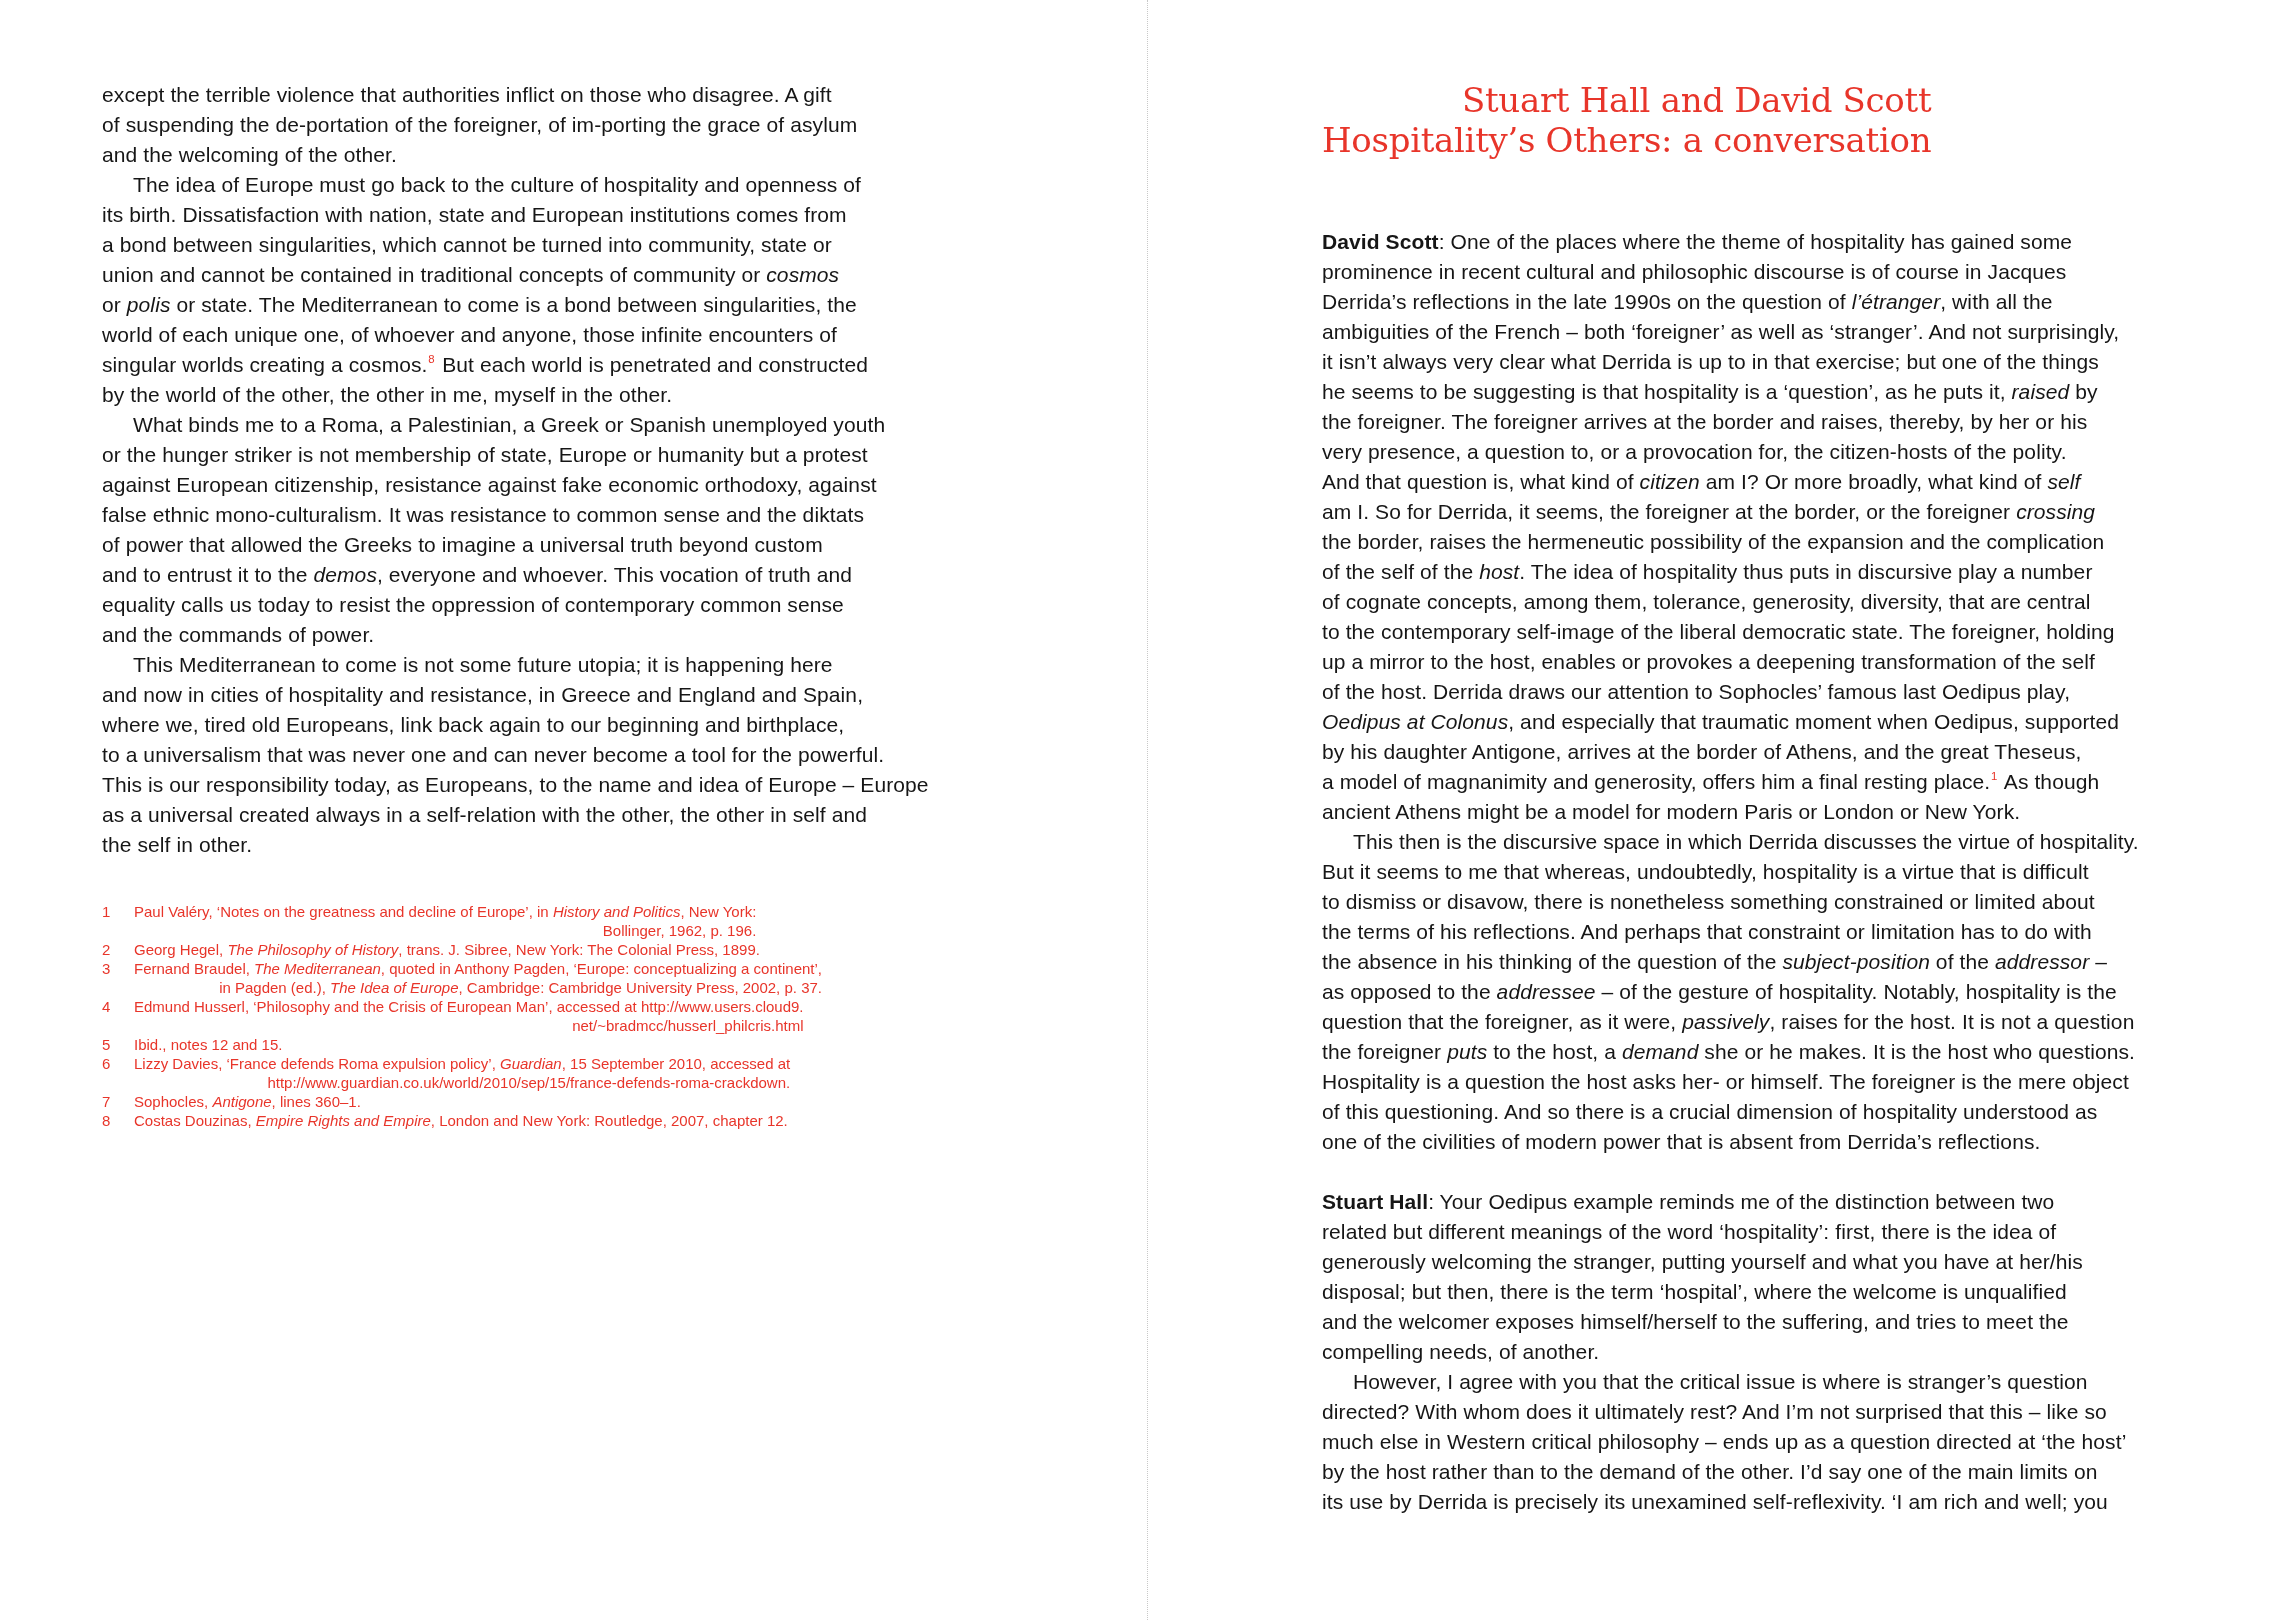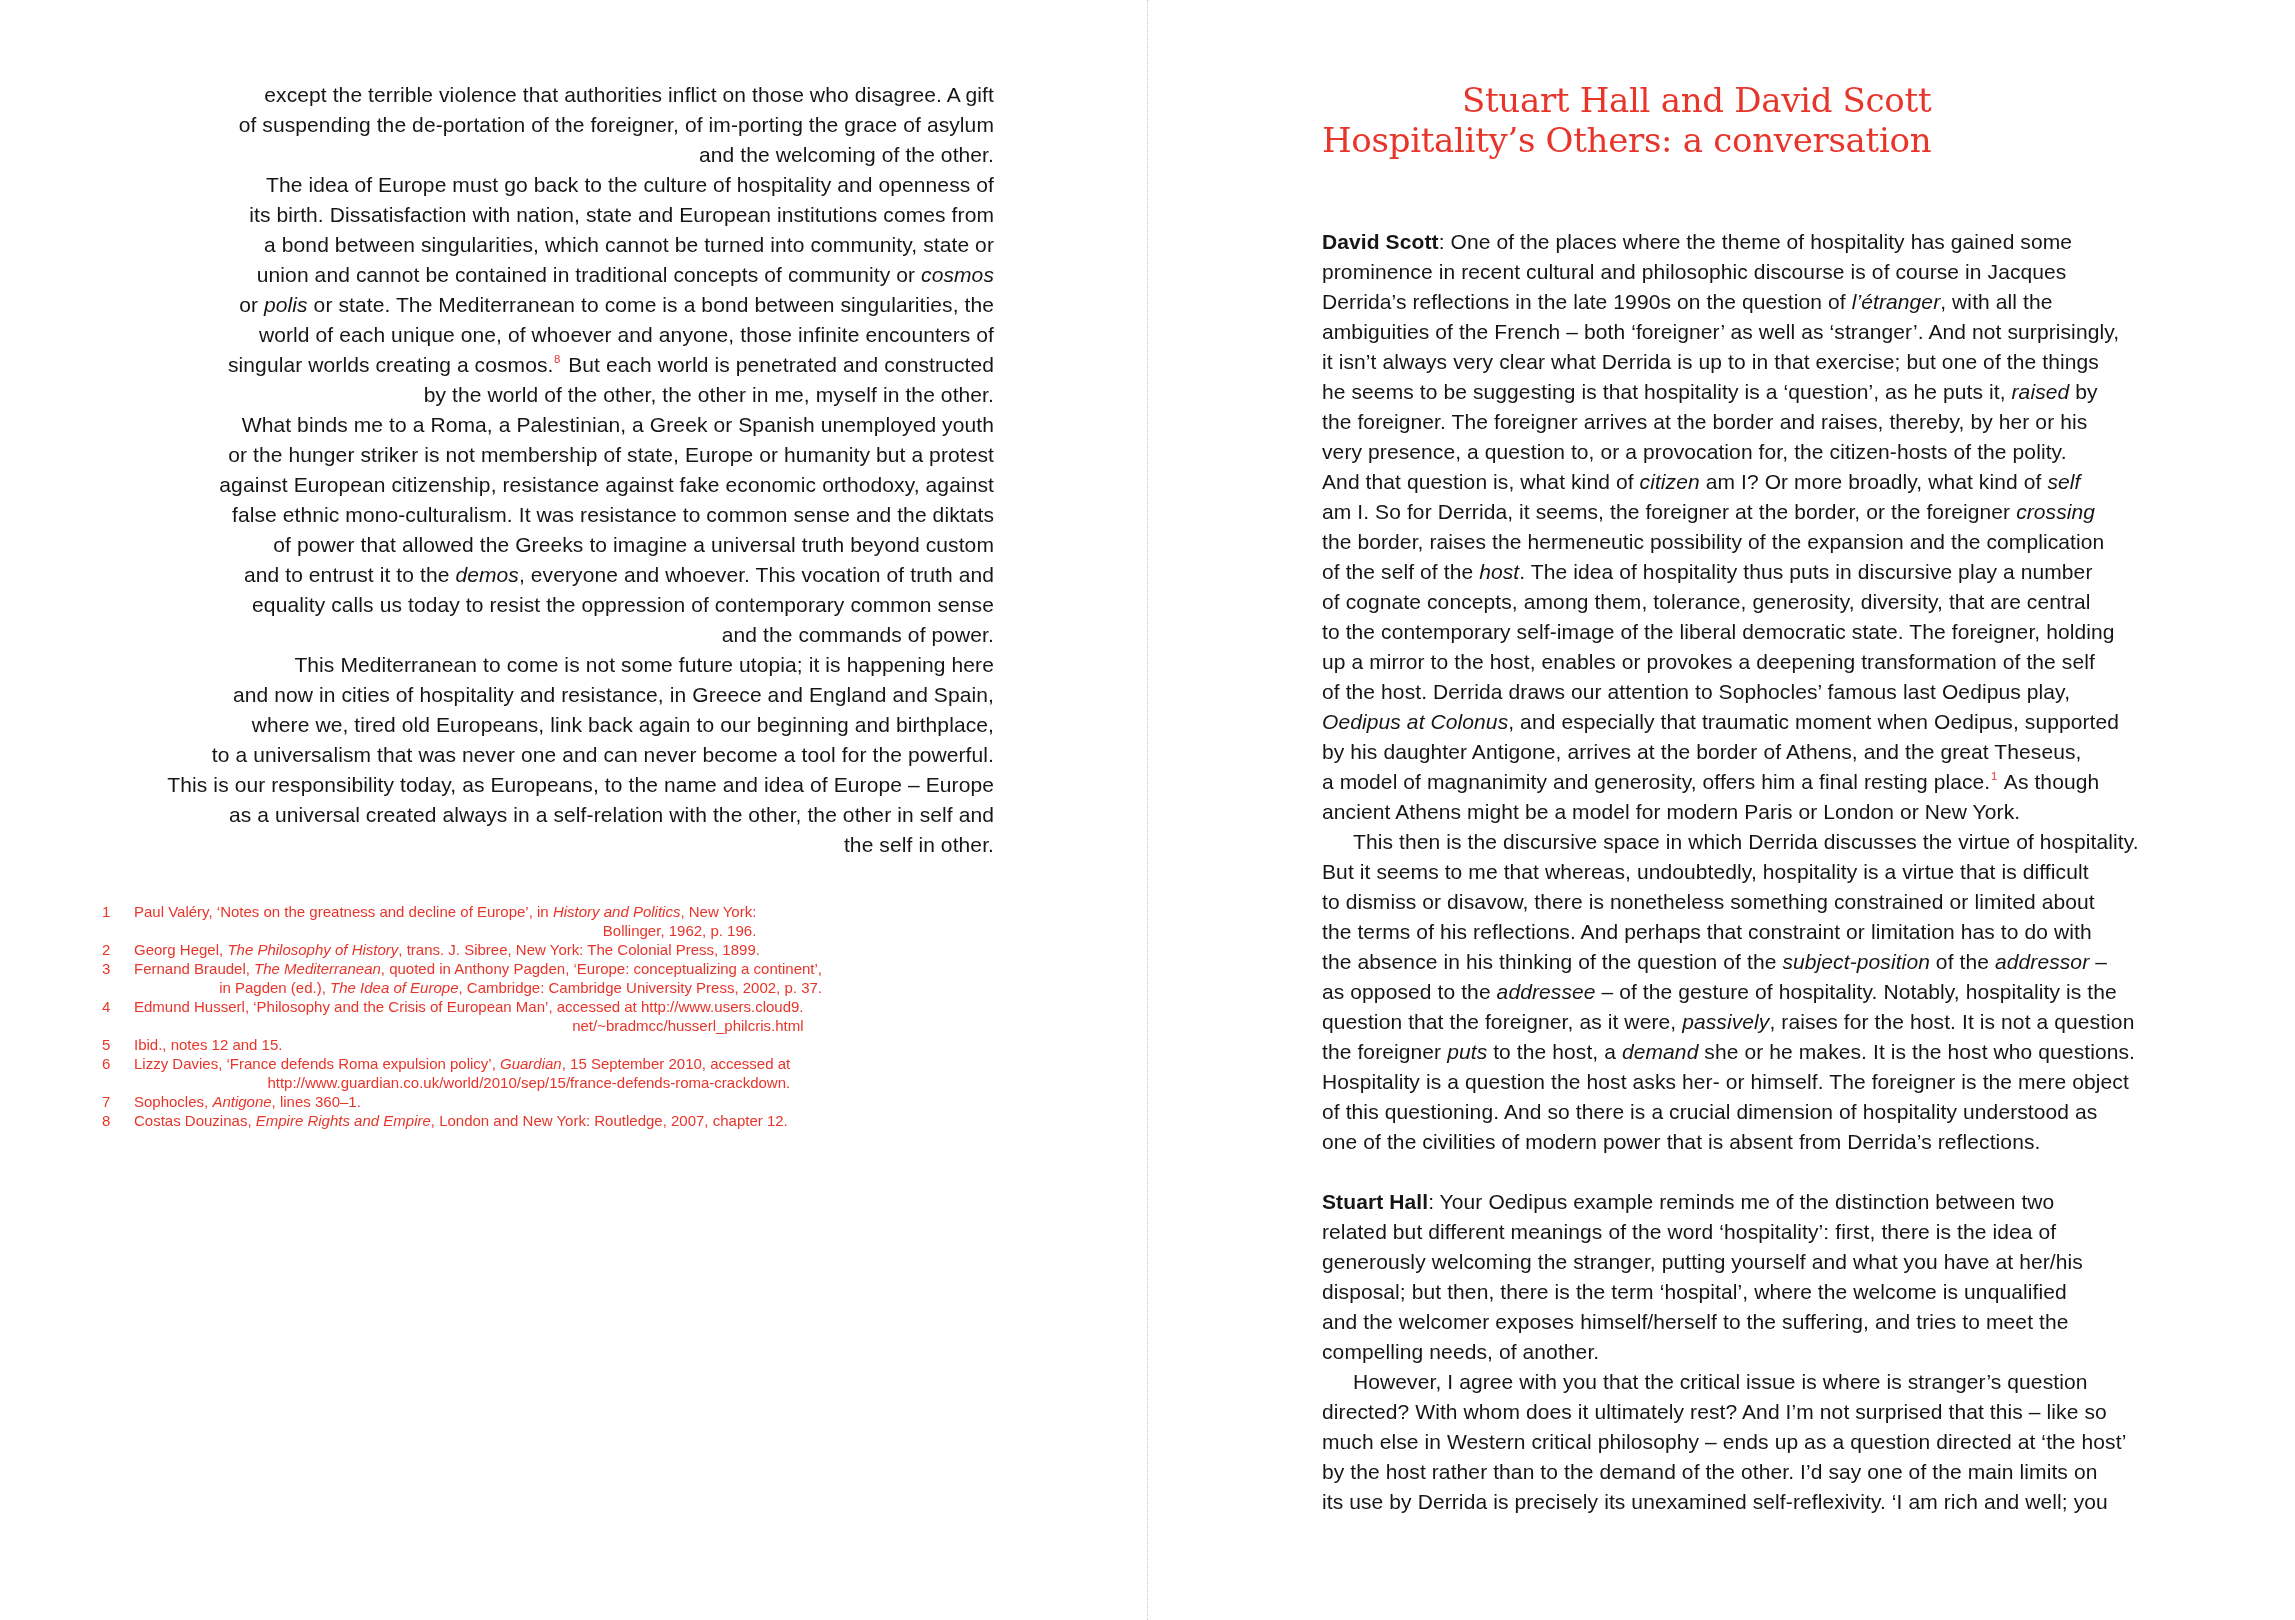--- a/index.html
+++ b/index.html
@@ -36,21 +36,21 @@
     border-left: 1.1px dotted #c8c8c8;
   }
 
   .body-text {
     position: absolute;
     font-size: 21px;
     line-height: 30px;
     letter-spacing: 0.1px;
     color: #161616;
   }
-  .page-left .body-text { left: 102px; top: 80px; width: 892px; text-align: right; }
+  .page-left .body-text { left: 102px; top: 80px; width: 892px; }
   .page-right .body-text { left: 174px; top: 227px; width: 920px; }
 
   .line {
     display: block;
     white-space: nowrap;
     height: 30px;
   }
   .line.indent { padding-left: 31px; }
   .line.gap { margin-top: 30px; }
   .seg-i { font-style: italic; margin-top: 6px; }

